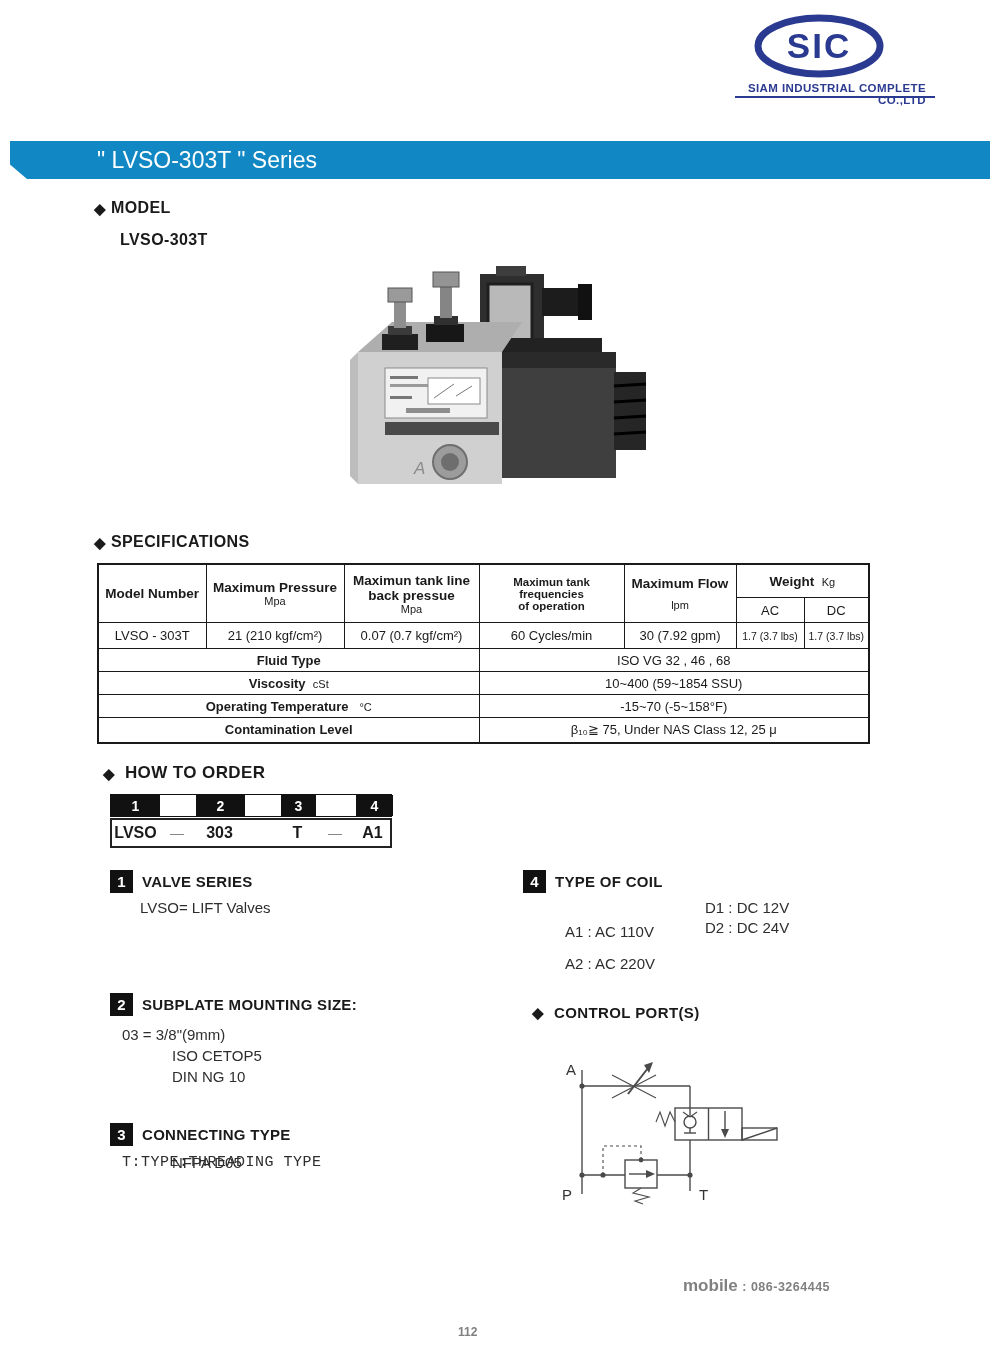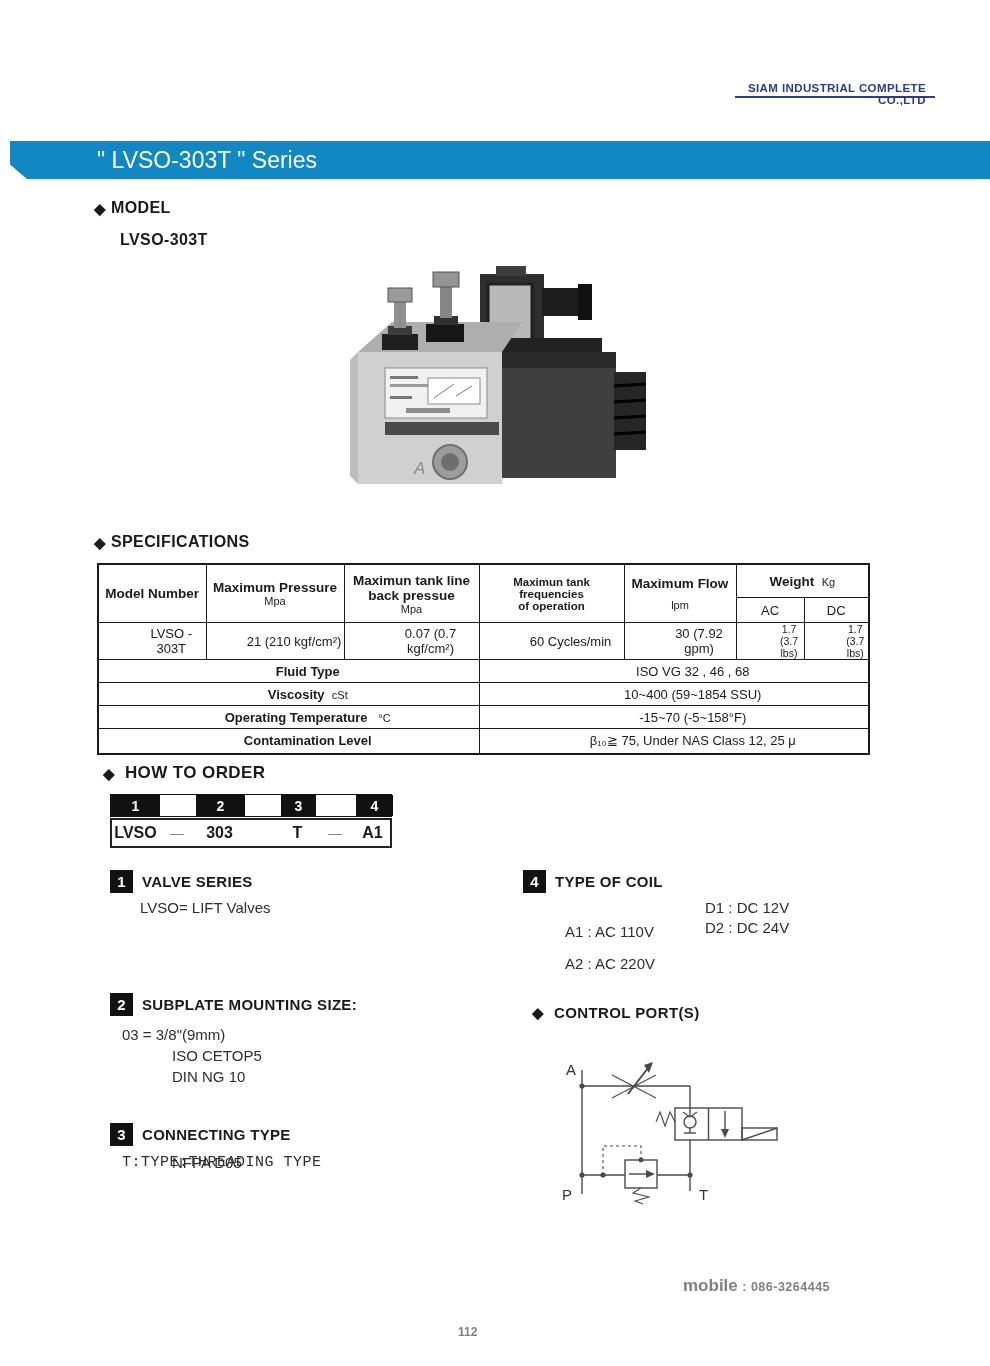--- a/index.html
+++ b/index.html
@@ -20,21 +20,21 @@
   .h-sec{font-weight:bold;font-size:16px;letter-spacing:.4px;display:flex;align-items:center;}
   .diamond{font-size:15px;margin-right:5px;line-height:1;}
   .gap{margin-right:10px;}
 
   
   table.spec{border-collapse:collapse;table-layout:fixed;width:771px;border:2px solid #1a1a1a;}
   .spec th,.spec td{border:1px solid #1a1a1a;text-align:center;padding:0 2px;overflow:hidden;}
   .spec th{font-size:13.5px;font-weight:bold;}
   .spec .u{font-size:11px;font-weight:normal;}
   .spec .small{font-size:11.5px;}
-  .spec td{font-size:13px;font-weight:normal;padding-left:40px;}
+  .spec td{font-size:13px;font-weight:normal;}
   .spec .wsm{font-size:10.5px;margin-top:24px;}
   .spec .h2row th{font-size:13px;font-weight:normal;height:24px;}
   .spec .datarow td{height:25px;}
   .spec .xrow td{height:22px;}
   .spec .lbl{font-weight:bold;font-size:13px;}
 
   
   .order-top{display:grid;grid-template-columns:49px 36px 49px 36px 35px 40px 37px;
     border:1px solid #111;height:21px;}
   .order-top .blk{background:#111;color:#fff;font-weight:bold;font-size:14px;
@@ -54,20 +54,26 @@
   .footer-company{font-weight:bold;font-size:17px;color:#808080;}
   .footer-page{font-weight:bold;font-size:12px;color:#808080;}
   .footer-mobile-label{font-weight:bold;font-size:17px;color:#808080;}
   .footer-mobile-value{font-weight:bold;font-size:12.5px;color:#808080;letter-spacing:.5px;}
 </style>
 </head>
 <body>
 
 <div class="page">
 
+  <div class="abs" style="left:752px;top:14px;">
+    <svg width="135" height="64" viewBox="0 0 135 64">
+      <ellipse cx="67" cy="32" rx="61" ry="28" fill="none" stroke="#2b3a91" stroke-width="7"></ellipse>
+      <text x="67" y="44" text-anchor="middle" font-size="35" font-weight="bold" fill="#2b3a91" font-family="Liberation Sans, sans-serif" letter-spacing="2">SIC</text>
+    </svg>
+  </div>
   <div class="abs company-name" style="left:716px;top:82px;width:210px;">SIAM INDUSTRIAL COMPLETE CO.,LTD</div>
   <div class="abs logo-underline" style="left:735px;top:96px;width:200px;"></div>
 
   <div class="abs series-banner" style="left:10px;top:141px;width:928px;">" LVSO-303T " Series</div>
 
   <div class="abs h-sec" style="left:94px;top:199px;">
     <span class="diamond">◆</span>
     <span>MODEL</span>
   </div>
   <div class="abs" style="left:120px;top:231px;font-weight:bold;font-size:16px;letter-spacing:.4px;">LVSO-303T</div>

